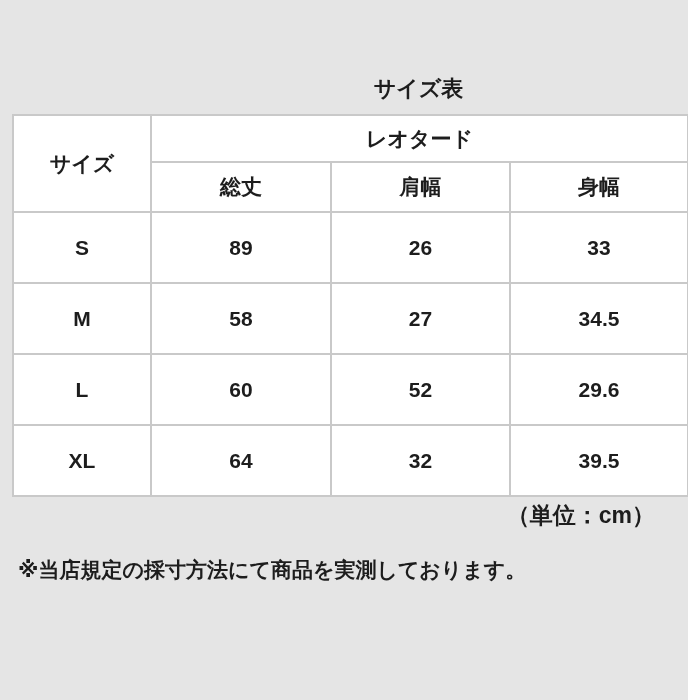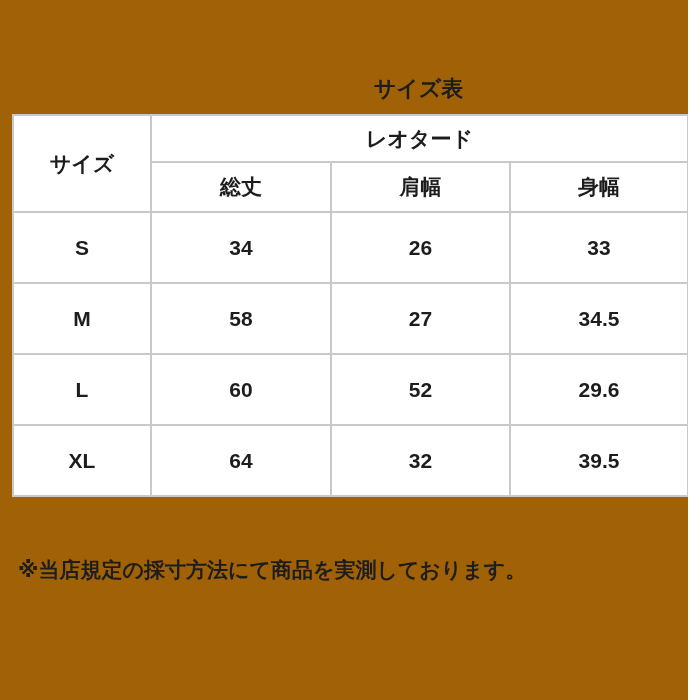--- a/index.html
+++ b/index.html
@@ -4,21 +4,21 @@
 <style>
   html, body {
     margin: 0;
     padding: 0;
     background: #ffffff;
   }
   .canvas {
     position: relative;
     width: 688px;
     height: 700px;
-    background: #a16207;
+    background: #e5e5e5;
     font-family: "Liberation Sans", "DejaVu Sans", sans-serif;
     color: #1d1d1d;
     overflow: hidden;
   }
   .title {
     position: absolute;
     top: 74px;
     left: 150px;
     width: 537px;
     margin: 0;
@@ -91,21 +91,21 @@
         <th rowspan="2">サイズ</th>
         <th colspan="3">レオタード</th>
       </tr>
       <tr class="header-row-2">
         <th>総丈</th>
         <th>肩幅</th>
         <th>身幅</th>
       </tr>
       <tr class="data-row">
         <td>S</td>
-        <td>34</td>
+        <td>89</td>
         <td>26</td>
         <td>33</td>
       </tr>
       <tr class="data-row">
         <td>M</td>
         <td>58</td>
         <td>27</td>
         <td>34.5</td>
       </tr>
       <tr class="data-row">
@@ -116,18 +116,19 @@
       </tr>
       <tr class="data-row">
         <td>XL</td>
         <td>64</td>
         <td>32</td>
         <td>39.5</td>
       </tr>
     </tbody>
   </table>
 
+  <div class="unit-note">（単位：cm）</div>
 
   <div class="footnotes">
     <p>※当店規定の採寸方法にて商品を実測しております。</p>
   </div>
 
 </div>
 
 </body></html>

